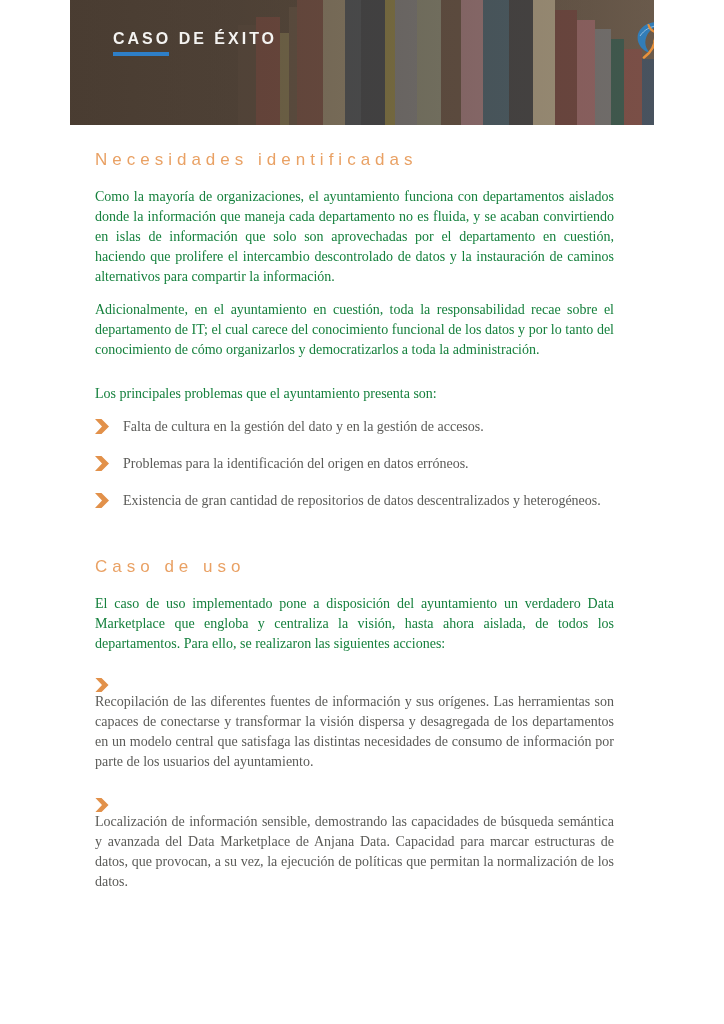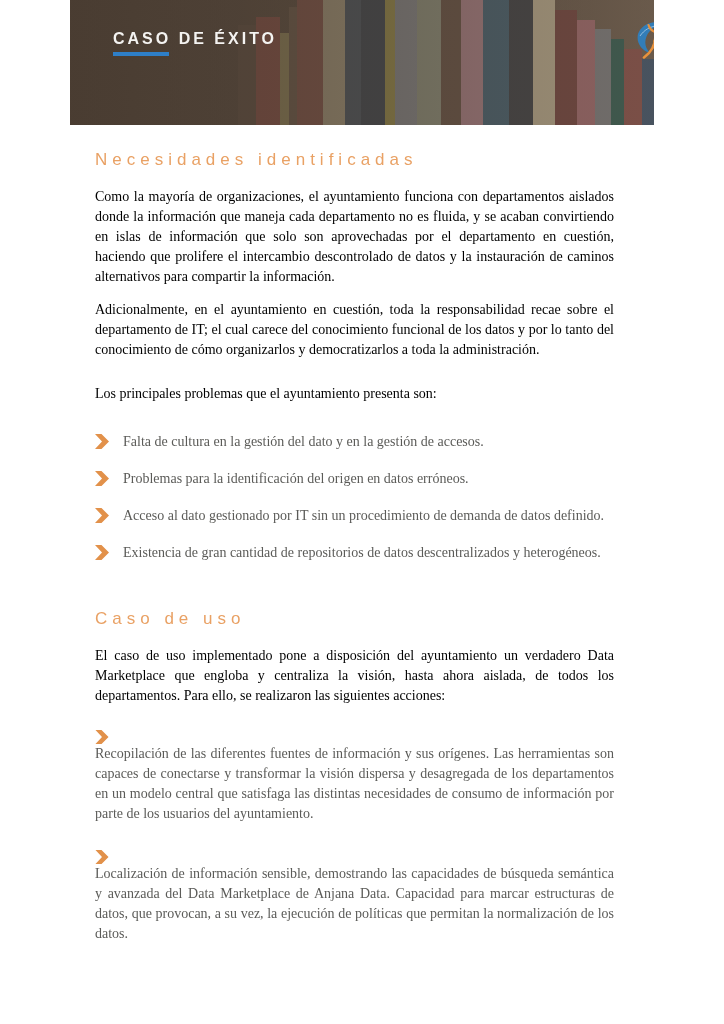--- a/index.html
+++ b/index.html
@@ -79,30 +79,30 @@
     padding: 25px 40px 0 25px;
   }
   .section-heading {
     color: #e9a164;
     font-size: 17px;
     font-weight: 400;
     letter-spacing: 5px;
   }
   .para {
     font-family: "Liberation Serif", "DejaVu Serif", serif;
-    color: #000000;
+    color: #15803d;
     font-size: 14px;
     line-height: 1.43;
     text-align: justify;
     margin-top: 13px;
   }
   .para.lead { margin-top: 17px; }
   .para.standalone { margin-top: 24px; }
   .bullets { margin-top: 22px; }
-  .bullets.tight { margin-top: 28px; }
+  .bullets.tight { margin-top: 13px; }
   .bullet-item {
     display: flex;
     align-items: flex-start;
     margin-bottom: 17px;
   }
   .bullets.spread .bullet-item { margin-bottom: 24px; flex-direction: column; }
   .bullet-icon {
     flex: 0 0 14px;
     width: 14px; height: 15px;
     margin-top: 2px;
@@ -193,26 +193,20 @@
         <div class="bullet-item">
           <svg class="bullet-icon" viewBox="0 0 14 15">
             <path d="M0 0 L6.5 0 L14 7.5 L6.5 15 L0 15 L7 7.5 Z" fill="#e2914a"></path>
           </svg>
           <span class="bullet-text">Problemas para la identificación del origen en datos erróneos.</span>
         </div>
         <div class="bullet-item">
           <svg class="bullet-icon" viewBox="0 0 14 15">
             <path d="M0 0 L6.5 0 L14 7.5 L6.5 15 L0 15 L7 7.5 Z" fill="#e2914a"></path>
           </svg>
-          <span class="bullet-text">Acceso al dato gestionado por IT sin un procedimiento de demanda de datos definido.</span>
-        </div>
-        <div class="bullet-item">
-          <svg class="bullet-icon" viewBox="0 0 14 15">
-            <path d="M0 0 L6.5 0 L14 7.5 L6.5 15 L0 15 L7 7.5 Z" fill="#e2914a"></path>
-          </svg>
           <span class="bullet-text">Existencia de gran cantidad de repositorios de datos descentralizados y heterogéneos.</span>
         </div>
       </div>
     </div>
 
     <div class="section-2">
       <div class="section-heading">Caso de uso</div>
 
       <p class="para lead">El caso de uso implementado pone a disposición del ayuntamiento un verdadero Data Marketplace que engloba y centraliza la visión, hasta ahora aislada, de todos los departamentos. Para ello, se realizaron las siguientes acciones:</p>
 

